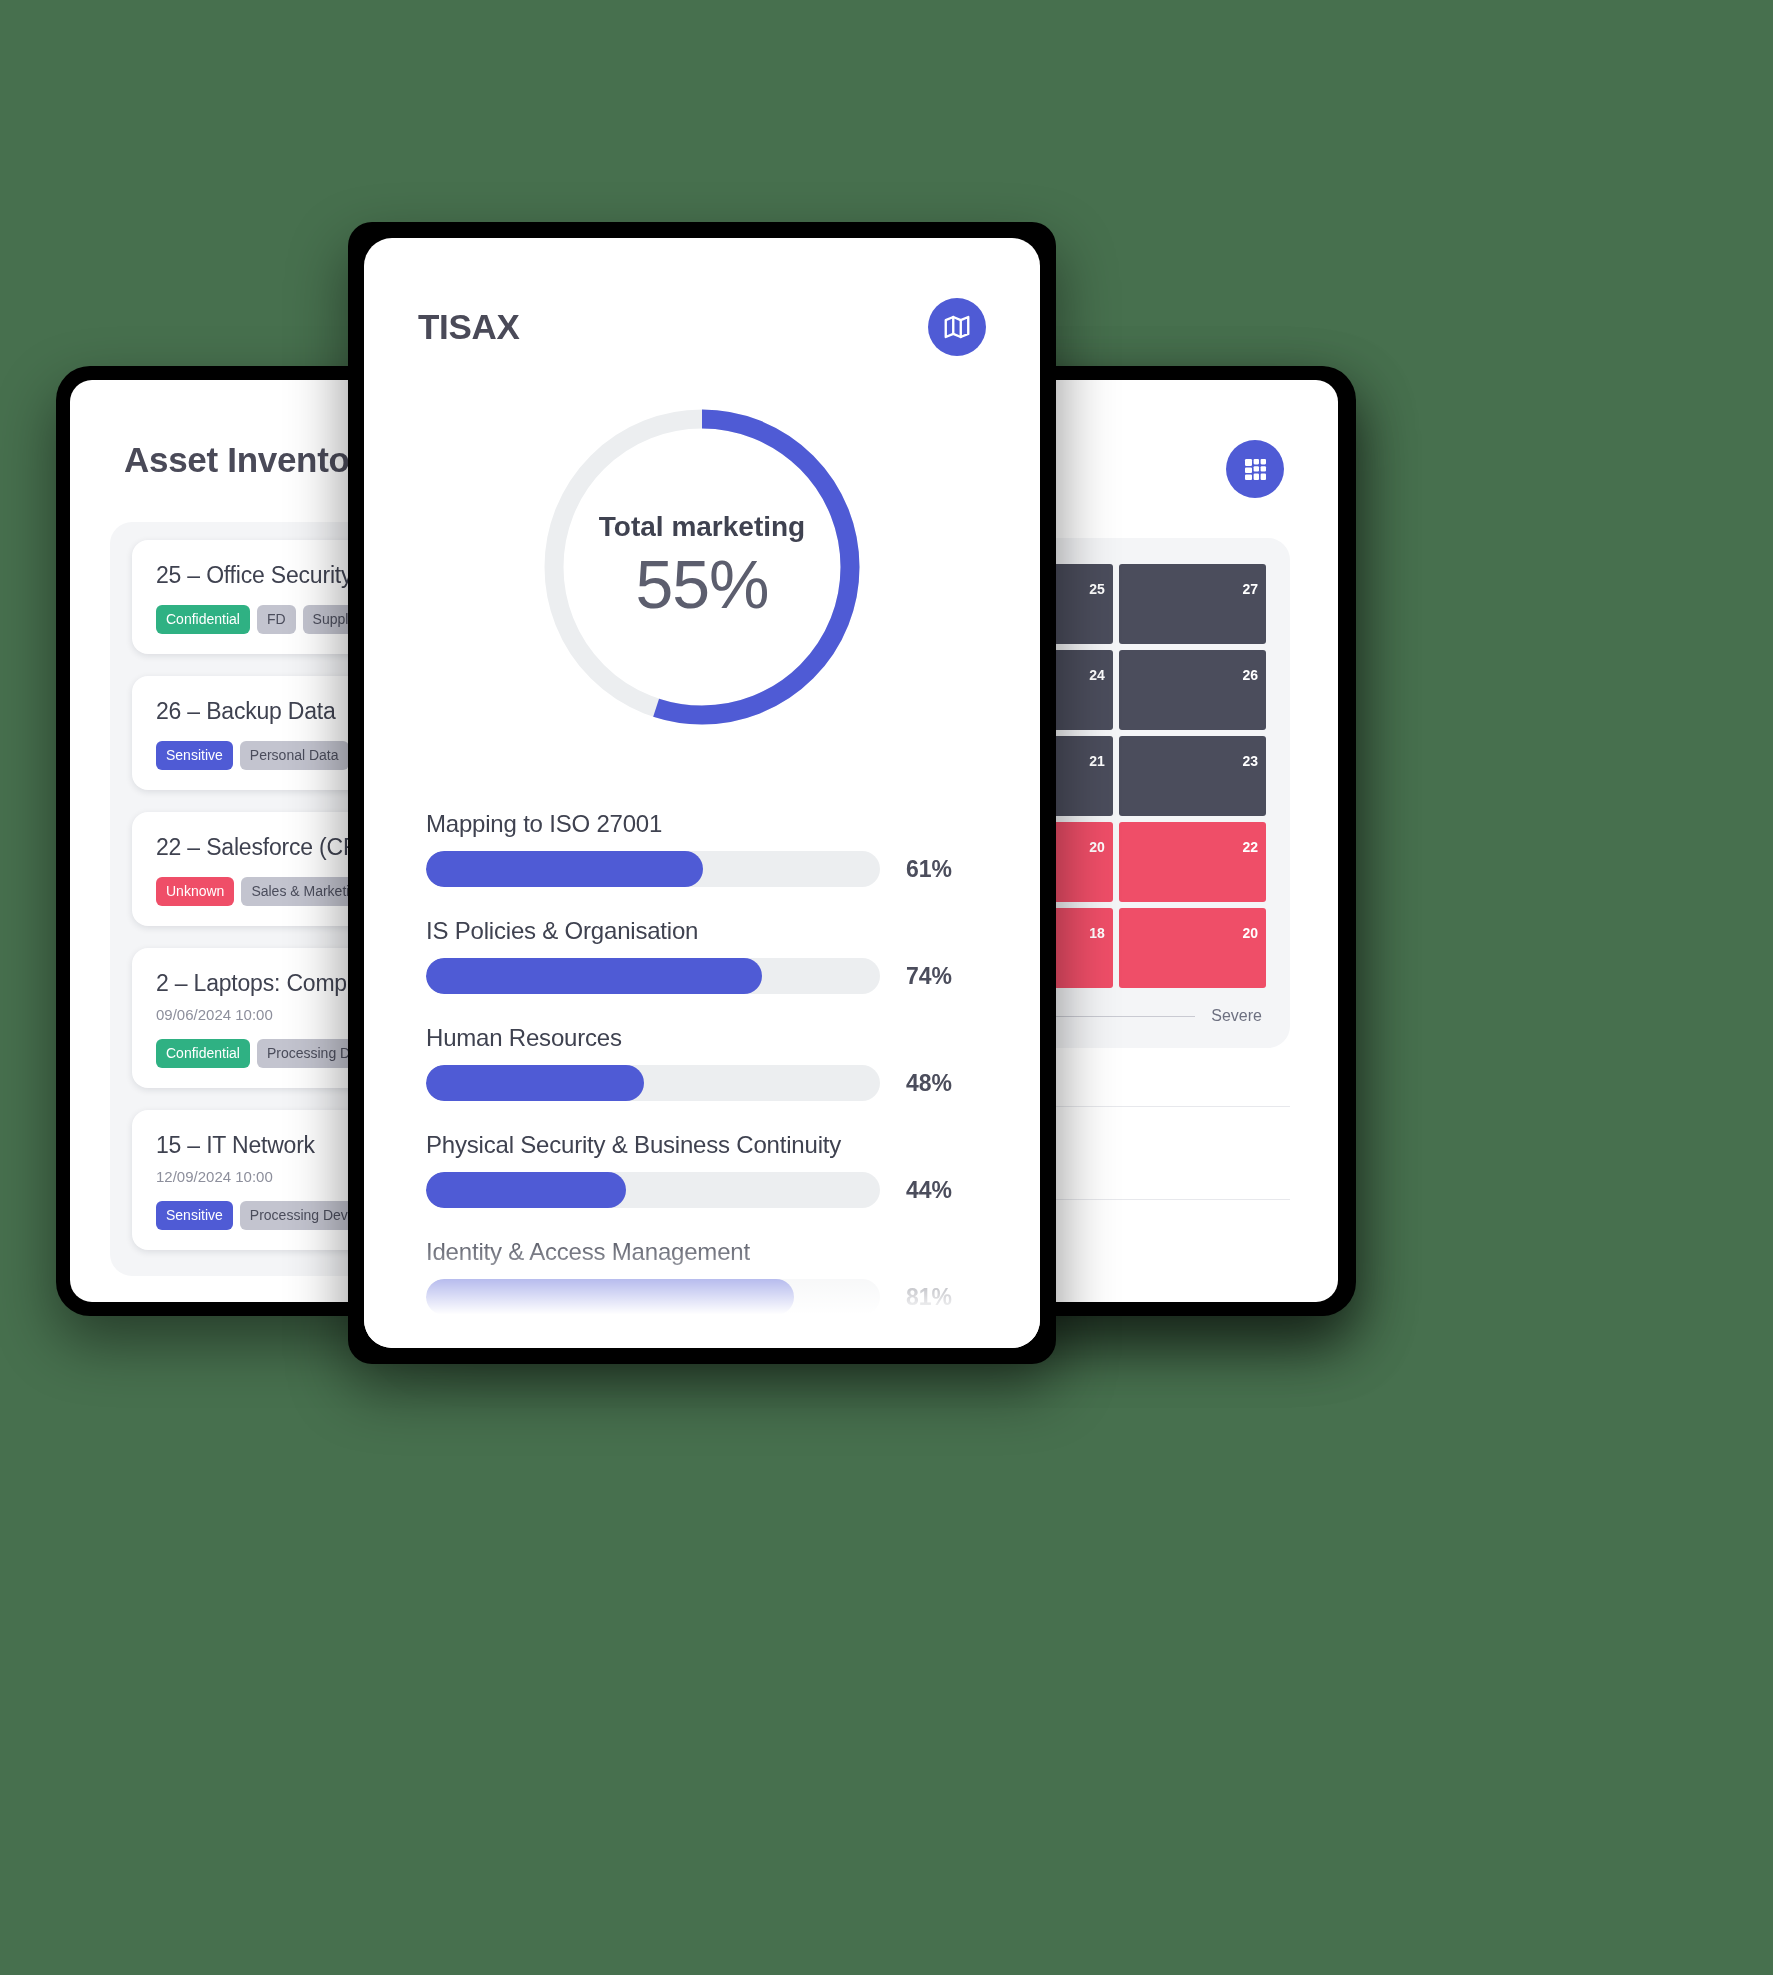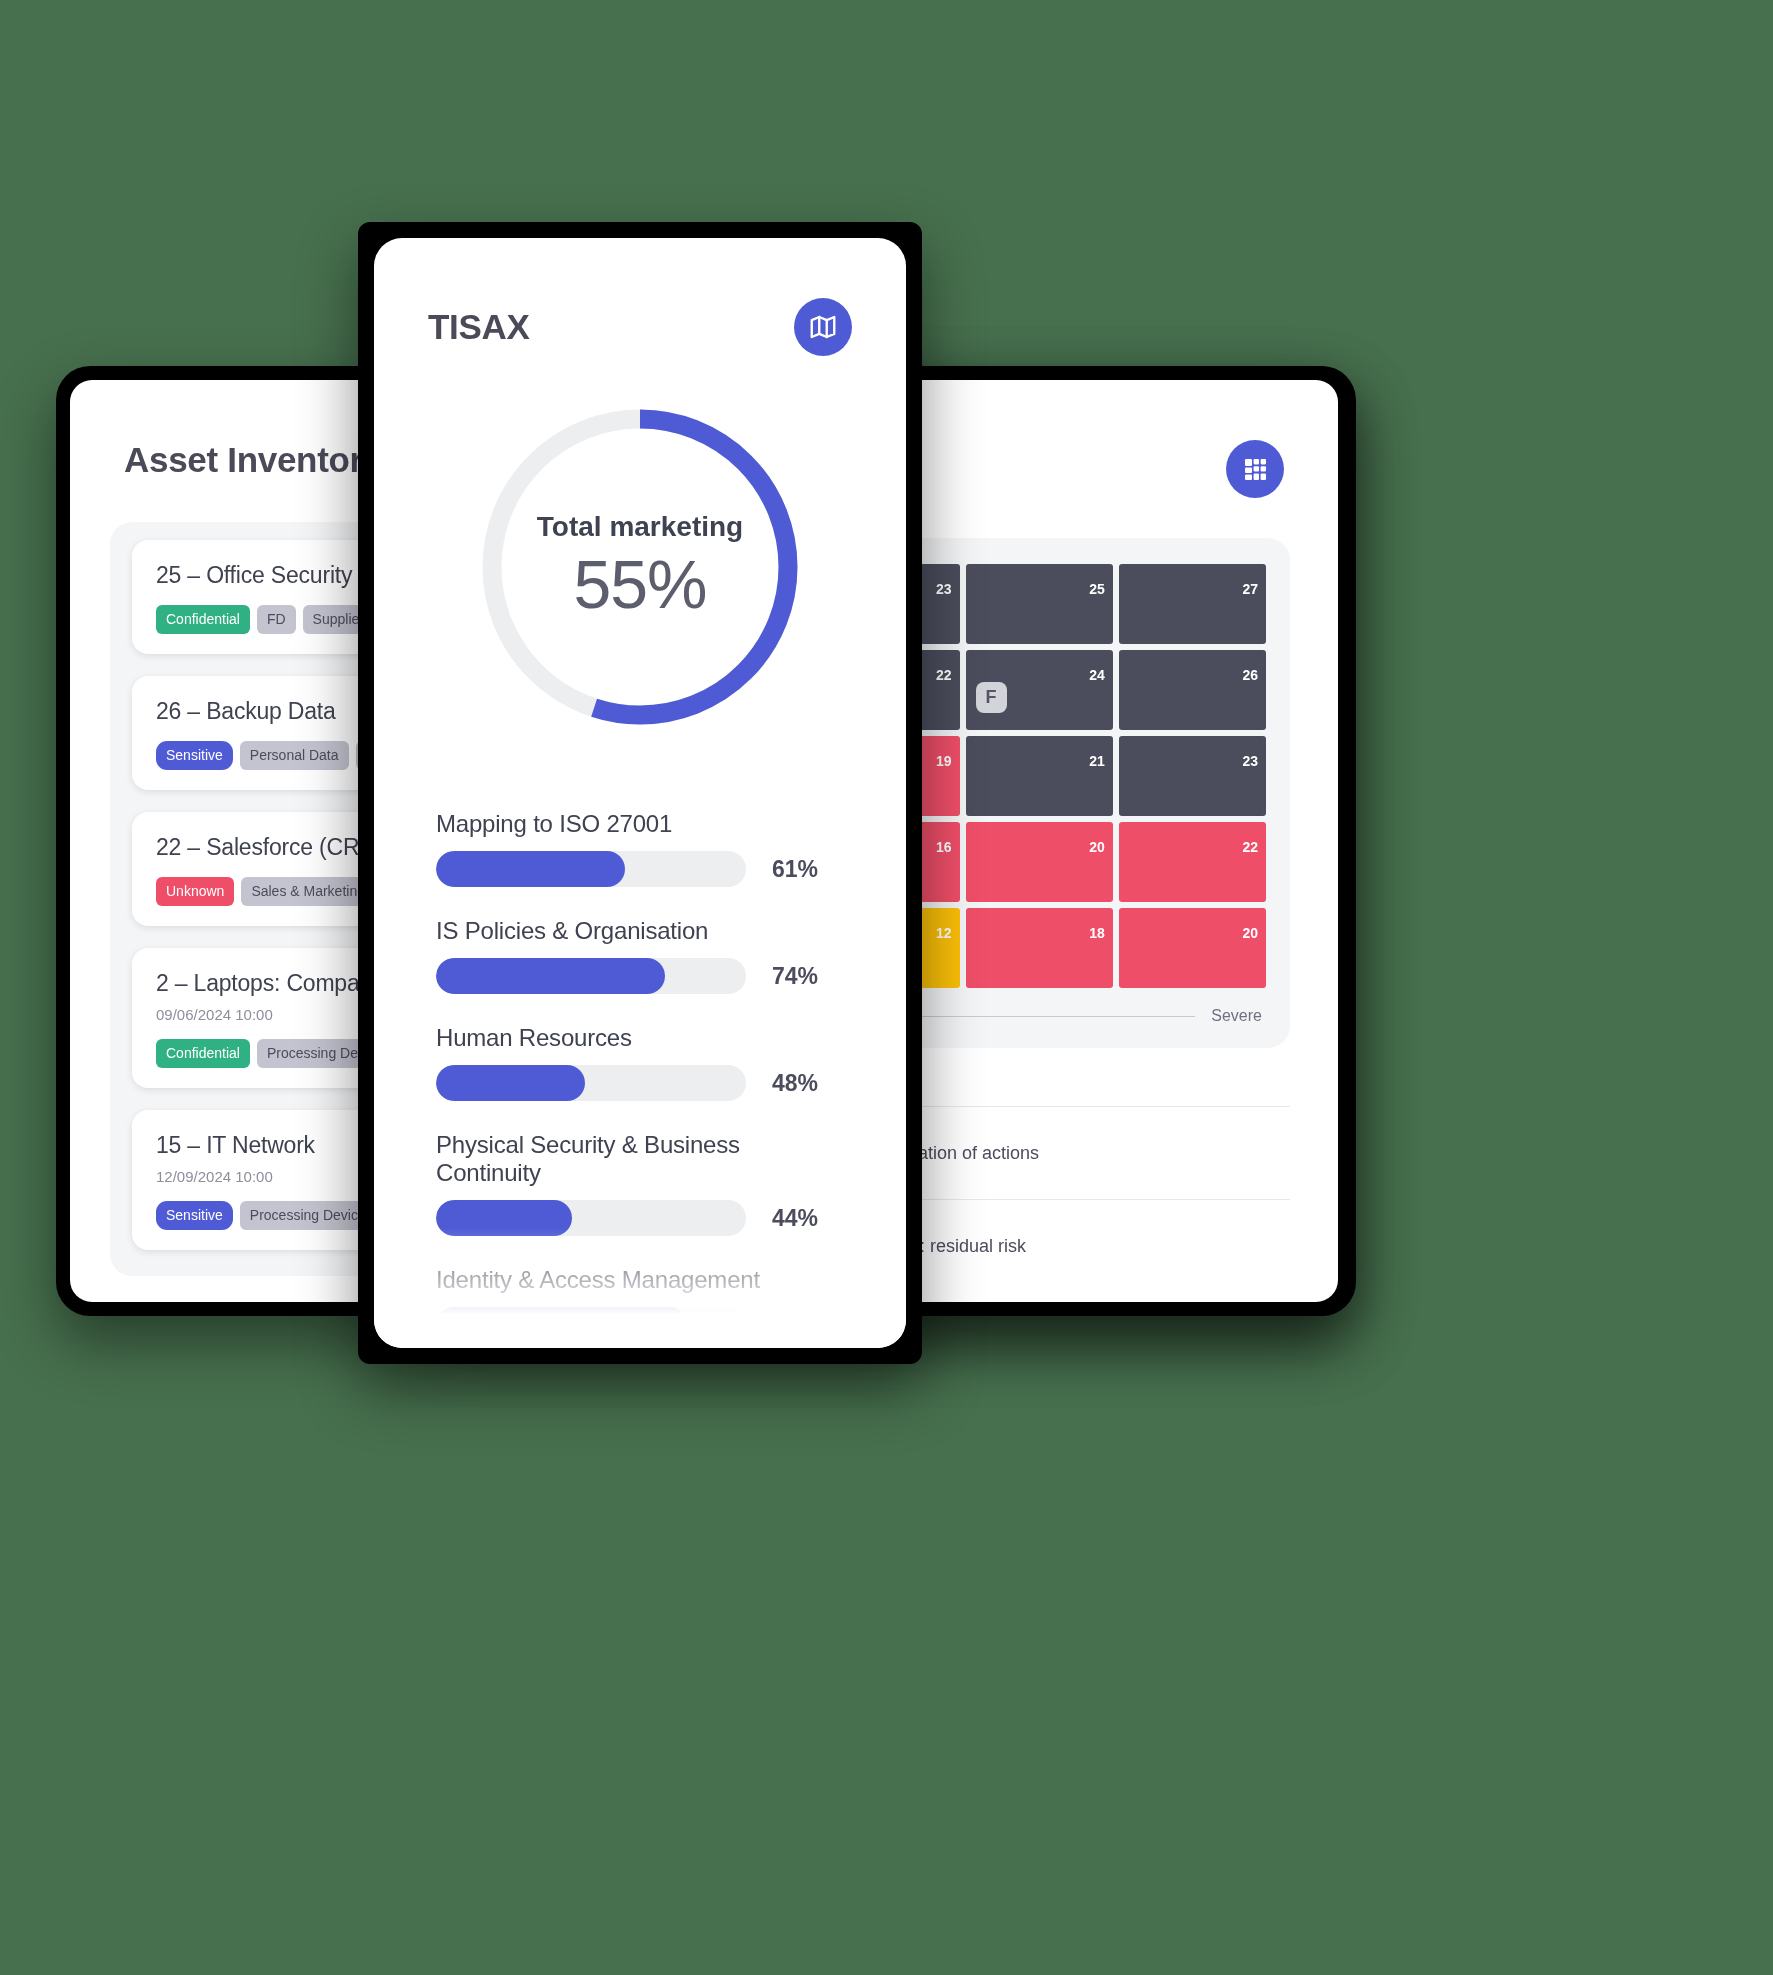--- a/index.html
+++ b/index.html
@@ -25,21 +25,21 @@
     background: #fff;
     border-radius: 22px;
     overflow: hidden;
   }
 
   
   #device-left  { left: 56px;  top: 366px; width: 1300px; height: 950px; }
   
   #device-right { left: 420px; top: 366px; width: 932px;  height: 950px; }
   
-  #device-center{ left: 358px; top: 222px; width: 564px;  height: 1142px; border-radius: 12px; }
+  #device-center{ left: 348px; top: 222px; width: 708px;  height: 1142px; border-radius: 24px; }
   #device-center .screen { inset: 16px; border-radius: 28px; }
 
   
   .card-head {
     display: flex; align-items: center; justify-content: space-between;
     padding: 60px 54px 0 54px;
   }
   .card-title {
     font-size: 35px; font-weight: bold; color: #4a4a58; letter-spacing: -.3px;
   }
@@ -64,21 +64,21 @@
   }
   .asset-card:last-child { margin-bottom: 0; }
   .asset-title { font-size: 23px; color: #3f4250; letter-spacing: -.2px; }
   .asset-date { font-size: 15px; color: #8d8f9c; margin-top: 9px; }
   .tags { display: flex; flex-wrap: wrap; gap: 7px; margin-top: 16px; }
   .tag {
     font-size: 14px; line-height: 1; padding: 7px 10px 8px 10px;
     border-radius: 6px; background: #c3c4cf; color: #4b4d5c; white-space: nowrap;
   }
   .tag.green  { background: #2fb183; color: #fff; }
-  .tag.blue   { background: #4f5bd5; color: #fff; border-radius: 11px; }
+  .tag.blue   { background: #4f5bd5; color: #fff; }
   .tag.red    { background: #ef4e68; color: #fff; }
 
   
   .risk-wrap { padding: 0 48px; margin-top: 40px; }
   .risk-panel { background: #f4f5f7; border-radius: 22px; padding: 26px 24px 0 24px; }
   .matrix { display: grid; grid-template-columns: repeat(5, 1fr); gap: 6px; }
   .cell {
     position: relative; height: 80px; border-radius: 3px;
     display: flex; align-items: center; gap: 7px;
     padding: 0 10px;

